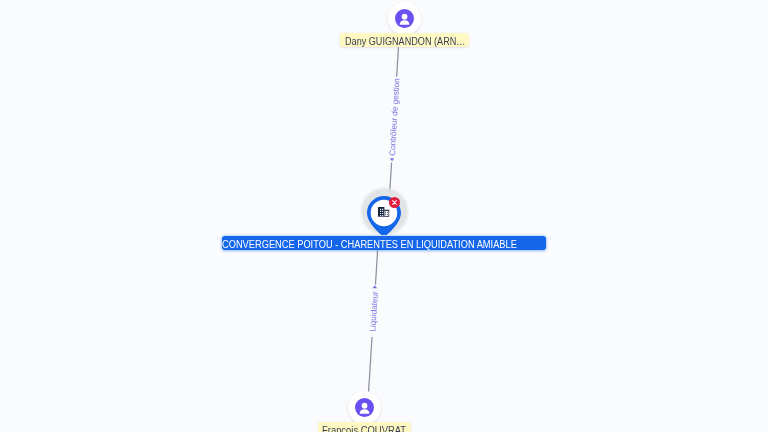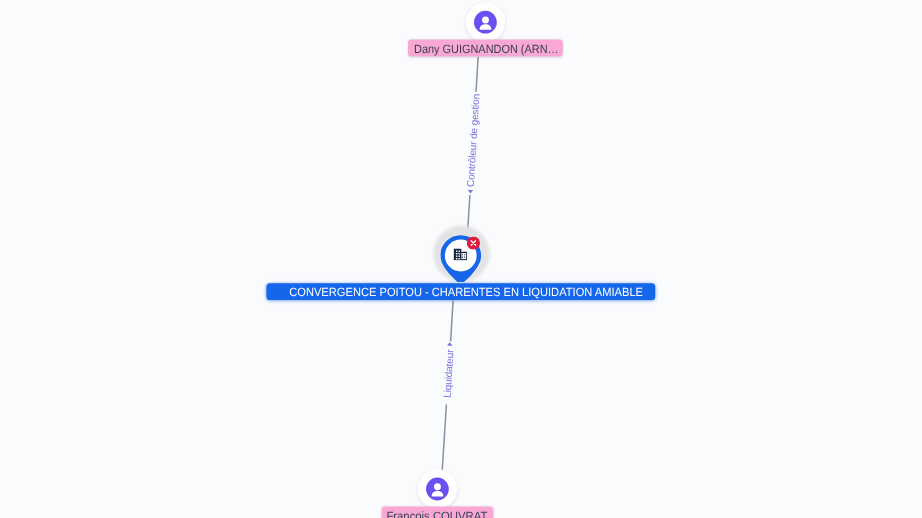--- a/index.html
+++ b/index.html
@@ -5,21 +5,21 @@
   html,body{margin:0;padding:0;}
   body{width:768px;height:432px;overflow:hidden;background:#fafbfd;
        font-family:"Liberation Sans",sans-serif;}
   #stage{position:relative;width:768px;height:432px;background:#fafbfd;}
   svg.edges{position:absolute;left:0;top:0;width:768px;height:432px;overflow:visible;}
   .node{position:absolute;}
   .avatar-ring{width:32.8px;height:32.8px;border-radius:50%;background:#fff;
      box-shadow:0 1px 3px rgba(30,40,70,.13);display:flex;align-items:center;justify-content:center;}
   .avatar-in{width:19px;height:19px;border-radius:50%;background:#6c4ff0;overflow:hidden;
      display:flex;align-items:center;justify-content:center;}
-  .nodelabel{position:absolute;background:#f9a8d4;border-radius:3px;
+  .nodelabel{position:absolute;background:#fef9c3;border-radius:3px;
      box-shadow:0 1px 2px rgba(40,50,80,.10),0 0 2px rgba(40,50,80,.06);
      font-size:10px;color:#383f55;white-space:nowrap;
      height:14px;line-height:17px;box-sizing:border-box;}
   .nodelabel span{display:inline-block;transform-origin:left center;}
   .nodelabel.sel{background:#1566e8;color:#fff;
      box-shadow:0 0 3px rgba(21,102,232,.40),0 1px 3px rgba(21,102,232,.30);}
   .pin-wrap{position:absolute;}
   .halo{position:absolute;border-radius:50%;background:#e2e3e5;filter:blur(1.3px);}
 </style>
 </head>
@@ -78,21 +78,21 @@
           <rect x="88.5" y="48.5" width="9" height="9" rx="1.5"></rect>
         <rect x="69.5" y="68.5" width="9" height="9" rx="1.5"></rect>
           <rect x="88.5" y="68.5" width="9" height="9" rx="1.5"></rect>
       </g>
     </svg>
     <svg style="position:absolute;left:27.9px;top:8.6px" width="11" height="11" viewBox="0 0 44 44">
       <circle cx="22" cy="22" r="22" fill="#e01b3c"></circle>
       <path d="M14.6 14.6 29.4 29.4M29.4 14.6 14.6 29.4" stroke="#fff" stroke-width="4.2" stroke-linecap="round"></path>
     </svg>
   </div>
-  <div class="nodelabel sel" style="left:221.8px;top:236.3px;width:324.6px;padding-left:19px"><span style="transform:scaleX(.9272)">CONVERGENCE POITOU - CHARENTES EN LIQUIDATION AMIABLE</span></div>
+  <div class="nodelabel sel" style="left:221.8px;top:236.3px;width:324.6px;padding-left:0"><span style="transform:scaleX(.9272)">CONVERGENCE POITOU - CHARENTES EN LIQUIDATION AMIABLE</span></div>
 
   <div class="node" style="left:347.8px;top:390.8px">
     <div class="avatar-ring">
       <div class="avatar-in">
         <svg width="19" height="19" viewBox="0 0 190 190" fill="#fff">
             <circle cx="95.5" cy="76.5" r="28.5"></circle>
             <path d="M47.5 158v-8c0-21 21-38 48-38s48 17 48 38v8z"></path>
           </svg>
       </div>
     </div>

